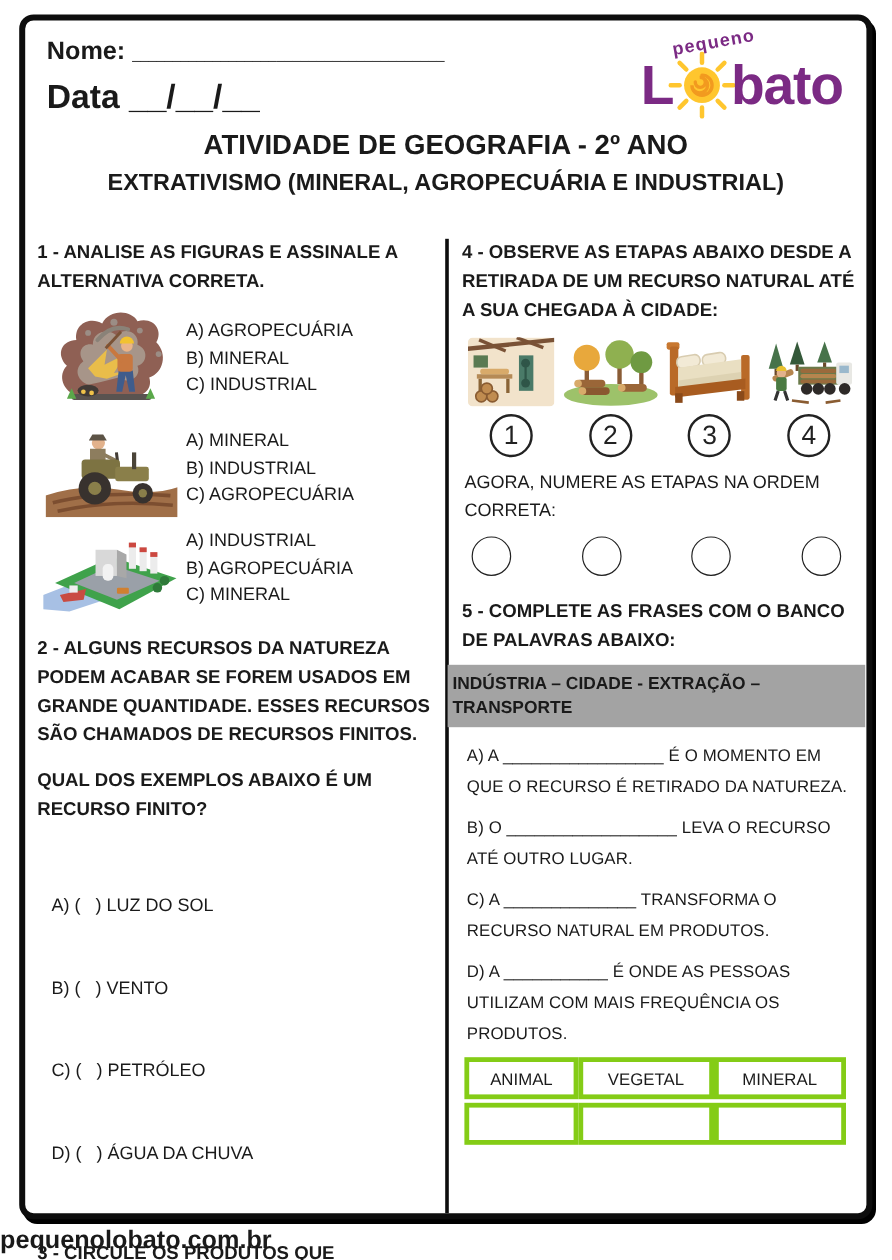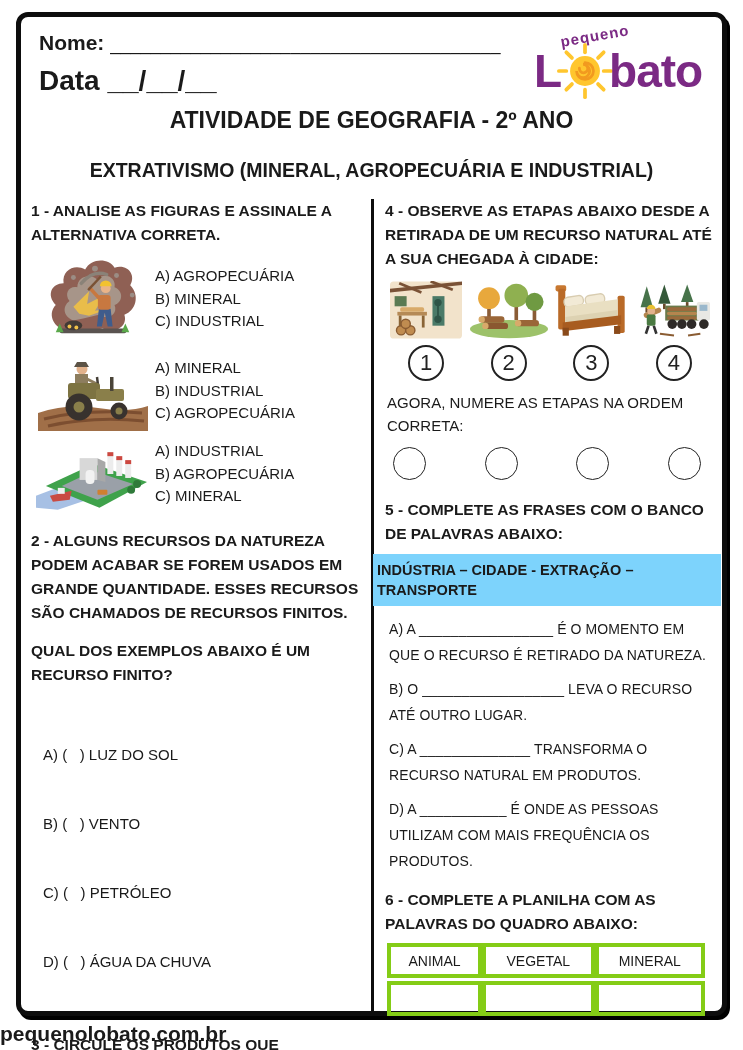--- a/index.html
+++ b/index.html
@@ -7,32 +7,32 @@
     width:743px;height:1050px;position:relative;overflow:hidden;
     background:#ffffff;font-family:"Liberation Sans",sans-serif;color:#1a1a1a;
   }
   .sheet{
     position:absolute;left:16px;top:12px;width:711px;height:1004px;
     border:5px solid #0d0d0d;border-radius:12px;box-sizing:border-box;
     box-shadow:3px 4px 0 #000;background:#fff;
   }
   
   .name-row{position:absolute;left:18px;top:14px;font-size:21px;font-weight:bold;white-space:nowrap;}
-  .name-line{font-weight:normal;font-size:18px;letter-spacing:0;}
+  .name-line{font-weight:normal;font-size:12px;letter-spacing:0;}
   .date-row{position:absolute;left:18px;top:48px;font-size:28px;font-weight:bold;}
   .logo{position:absolute;right:10px;top:4px;width:178px;height:92px;}
   .logo-pequeno{
     position:absolute;left:26px;top:6px;color:#7b2a84;font-weight:bold;
     font-size:15px;transform:rotate(-10deg);letter-spacing:1px;
   }
   .logo-main{position:absolute;left:0px;top:22px;display:flex;align-items:center;}
   .logo-l,.logo-bato{color:#7b2a84;font-weight:bold;font-size:46px;line-height:1;letter-spacing:-1px;}
   .sun{width:56px;height:56px;margin:0 -4px;}
   .page-title{position:absolute;left:0;top:90px;width:100%;text-align:center;font-size:23px;font-weight:bold;}
-  .page-subtitle{position:absolute;left:0;top:142px;width:100%;text-align:center;font-size:19.5px;font-weight:bold;}
+  .page-subtitle{position:absolute;left:0;top:124px;width:100%;text-align:center;font-size:19.5px;font-weight:bold;}
   
   .divider{position:absolute;left:350px;top:182px;width:3px;height:812px;background:#0d0d0d;}
   .col-left{position:absolute;left:10px;top:182px;width:330px;}
   .col-right{position:absolute;left:364px;top:182px;width:330px;}
   .q-heading{font-size:15.5px;font-weight:bold;line-height:24px;margin:0;}
   
   .q1-item{display:flex;align-items:center;margin-top:6px;}
   .q1-img{width:124px;display:flex;justify-content:center;flex:0 0 124px;}
   .q1-options{list-style:none;margin:0;padding:0;font-size:15px;line-height:22.5px;}
   
@@ -43,21 +43,21 @@
   .q4-step{display:flex;flex-direction:column;align-items:center;width:78px;}
   .step-num{
     width:32px;height:32px;border:2px solid #222;border-radius:50%;margin-top:6px;
     display:flex;align-items:center;justify-content:center;font-size:22px;color:#222;
   }
   .q4-instruction{font-size:15px;line-height:23px;margin:10px 0 0 2px;}
   .q4-circles{display:flex;justify-content:space-between;margin:10px 14px 0 8px;}
   .answer-circle{width:31px;height:31px;border:1.8px solid #222;border-radius:50%;}
   
   .word-bank{
-    background:#7dd3fc;font-weight:bold;font-size:14.5px;line-height:20px;
+    background:#a3a3a3;font-weight:bold;font-size:14.5px;line-height:20px;
     padding:6px 4px;margin:8px 0 10px -12px;width:calc(100% + 18px);box-sizing:border-box;
   }
   .bank-center{text-align:center;font-size:15px;}
   .q5-sentences p{margin:8px 0 0 4px;font-size:14px;line-height:26px;letter-spacing:0.1px;}
   .q6-table{border-collapse:separate;border-spacing:0 3px;width:318px;margin:4px 0 0 2px;}
   .q6-table td,.q6-table th{border:4px solid #84cc16;height:25px;font-size:14px;font-weight:normal;text-align:center;}
   .mt14{margin-top:14px;}
   .mt18{margin-top:18px;}
   
   .footer{position:absolute;left:0;top:1022px;width:100%;text-align:left;font-size:21px;font-weight:bold;}
@@ -309,21 +309,20 @@
 
     <p class="q-heading mt18">5 - COMPLETE AS FRASES COM O BANCO DE PALAVRAS ABAIXO:</p>
     <div class="word-bank">INDÚSTRIA – CIDADE - EXTRAÇÃO – TRANSPORTE</div>
     <div class="q5-sentences">
       <p>A) A _________________ É O MOMENTO EM QUE O RECURSO É RETIRADO DA NATUREZA.</p>
       <p>B) O __________________ LEVA O RECURSO ATÉ OUTRO LUGAR.</p>
       <p>C) A ______________ TRANSFORMA O RECURSO NATURAL EM PRODUTOS.</p>
       <p>D) A ___________ É ONDE AS PESSOAS UTILIZAM COM MAIS FREQUÊNCIA OS PRODUTOS.</p>
     </div>
 
-    <p class="q-heading mt14">6 - COMPLETE A PLANILHA COM AS PALAVRAS DO QUADRO ABAIXO:</p>
     <table class="q6-table">
       <tbody>
           <tr>
         <th>ANIMAL</th>
         <th>VEGETAL</th>
         <th>MINERAL</th>
       </tr>
       <tr>
         <td></td>
         <td></td>

